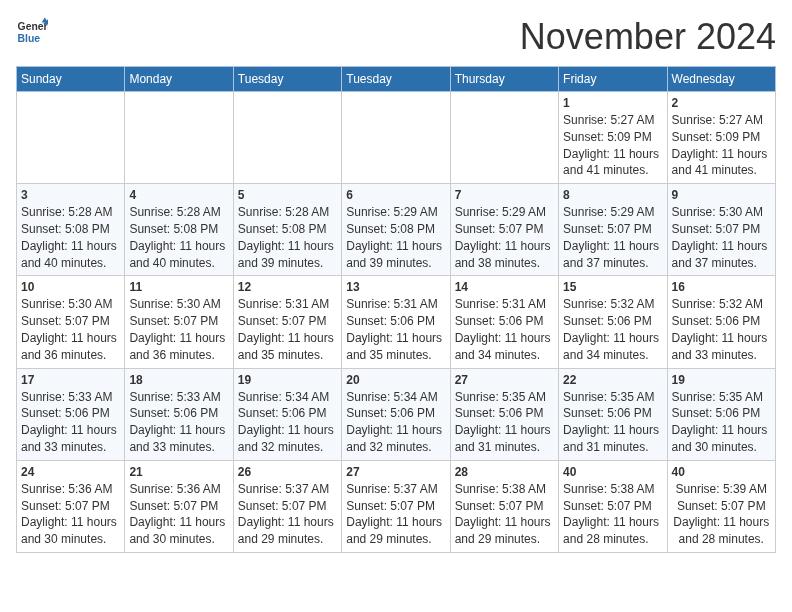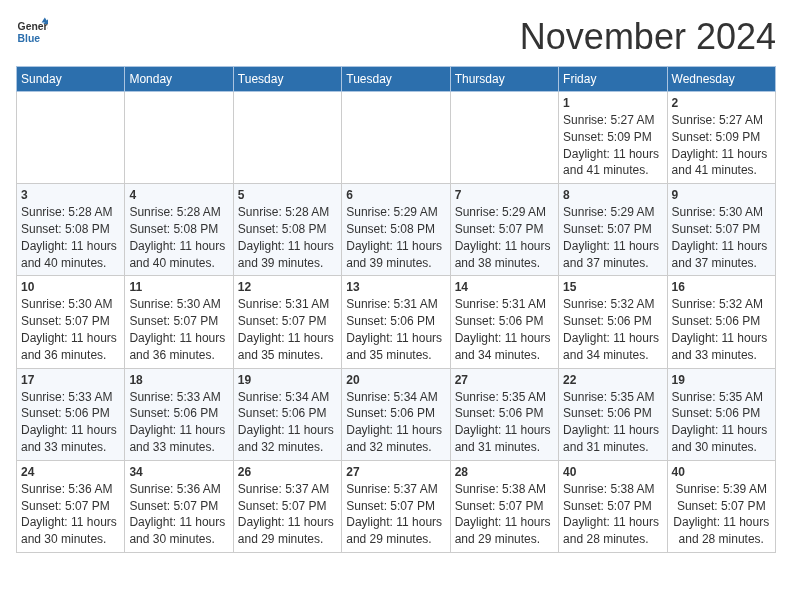--- a/index.html
+++ b/index.html
@@ -285,21 +285,21 @@
       </tr>
       <tr>
         <td>
           <span class="day-number">24</span>
           <div class="day-info" style="white-space: pre-line;">Sunrise: 5:36 AM
 Sunset: 5:07 PM
 Daylight: 11 hours
 and 30 minutes.</div>
         </td>
         <td>
-          <span class="day-number">34</span>
+          <span class="day-number">21</span>
           <div class="day-info" style="white-space: pre-line;">Sunrise: 5:36 AM
 Sunset: 5:07 PM
 Daylight: 11 hours
 and 30 minutes.</div>
         </td>
         <td>
           <span class="day-number">26</span>
           <div class="day-info" style="white-space: pre-line;">Sunrise: 5:37 AM
 Sunset: 5:07 PM
 Daylight: 11 hours

